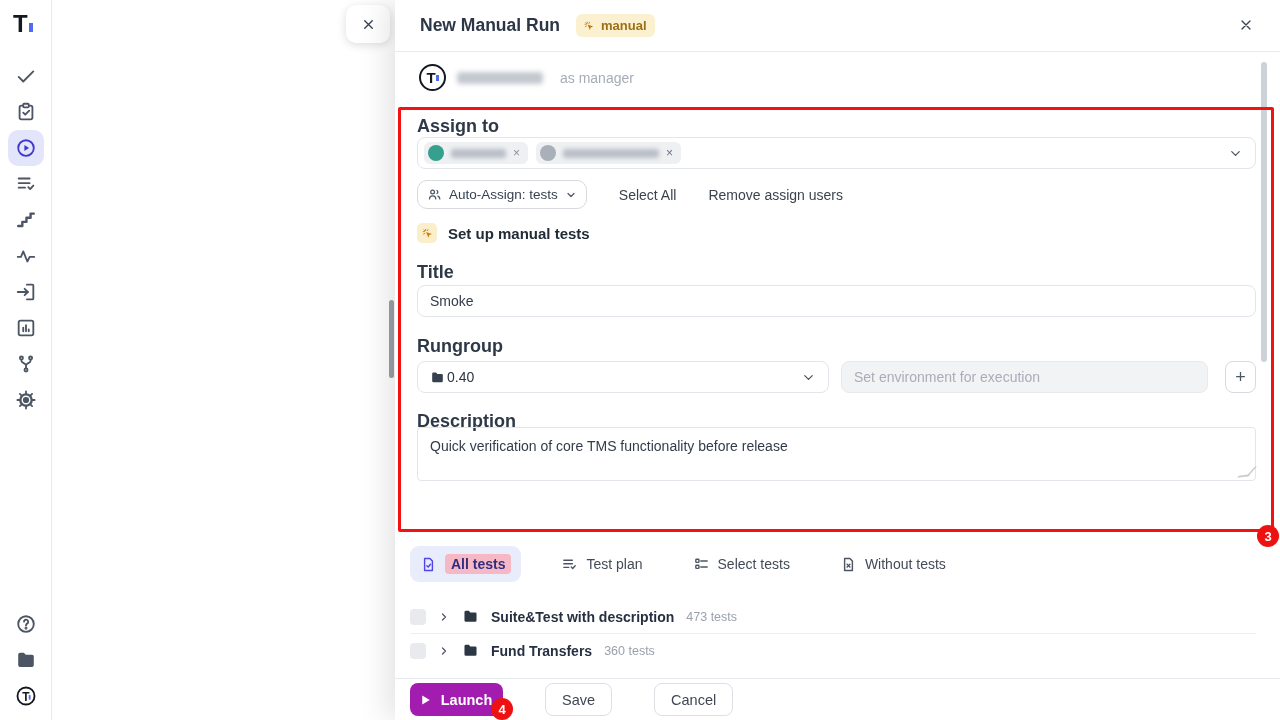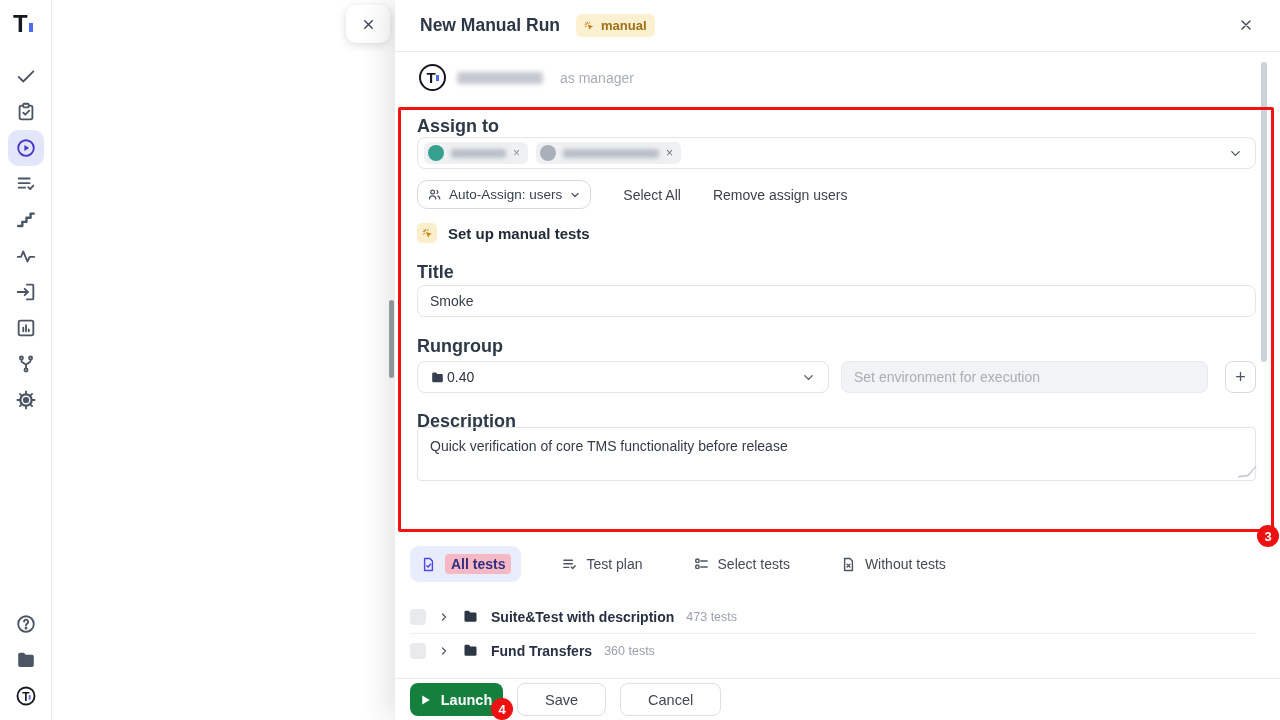--- a/index.html
+++ b/index.html
@@ -136,23 +136,23 @@
   .tree-row .chev svg { width:12px; height:12px; display:block; }
   .tree-row .fold svg { width:17px; height:17px; display:block; }
   .tree-label { font-size:14px; font-weight:bold; color:#273042; }
   .tree-count { font-size:12.5px; color:#9aa1ad; }
   .tree-divider { height:1px; background:#eceef2; }
 
   .m-footer { position:absolute; left:0; top:678px; width:100%; height:42px; border-top:1px solid #e7eaee;
     background:#fff; display:flex; align-items:center; padding-left:15px; gap:14px; }
   .btn { height:33px; border-radius:8px; font-size:14.5px; display:flex; align-items:center;
     justify-content:center; }
-  .btn-launch { width:93px; background:#15803d; color:#fff; gap:10px; font-weight:bold; }
+  .btn-launch { width:93px; background:#a21caf; color:#fff; gap:10px; font-weight:bold; }
   .btn-launch svg { width:10px; height:10px; }
-  .btn-plain { background:#fff; border:1px solid #dcdfe4; color:#3f4754; padding:0 27px; }
+  .btn-plain { background:#fff; border:1px solid #dcdfe4; color:#3f4754; padding:0 16px;margin-left:28px; }
 
   
   .anno-box { position:absolute; left:398px; top:107px; width:876px; height:425px;
     border:3px solid #f21212; border-radius:2px; z-index:10; pointer-events:none; }
   .anno-num { position:absolute; width:22px; height:22px; border-radius:50%; background:#ee1111;
     color:#fff; font-size:13px; font-weight:bold; display:flex; align-items:center; justify-content:center;
     z-index:11; }
   .anno-3 { left:1257px; top:525px; }
   .anno-4 { left:491px; top:698px; }
 </style>
@@ -594,21 +594,21 @@
     </span>
   </div>
   <div class="assign-actions">
     <span class="auto-assign-btn">
       <svg class="u" viewBox="0 0 24 24" fill="none" stroke="#4b5563" stroke-width="2" stroke-linecap="round">
           <circle cx="9" cy="8" r="3"></circle>
           <path d="M4 19c0-2.8 2.2-5 5-5s5 2.2 5 5"></path>
           <path d="M16 5.5a3 3 0 0 1 0 5"></path>
           <path d="M17.5 14.5c1.8.8 3 2.5 3 4.5"></path>
         </svg>
-      <span>Auto-Assign: users</span>
+      <span>Auto-Assign: tests</span>
       <svg class="c" viewBox="0 0 24 24" fill="none" stroke="#4b5563" stroke-width="2.4" stroke-linecap="round" stroke-linejoin="round">
           <path d="M6 9l6 6 6-6"></path>
         </svg>
     </span>
     <span class="link-plain">Select All</span>
     <span class="link-plain">Remove assign users</span>
   </div>
 
   <div class="setup-head">
     <span class="ic">

